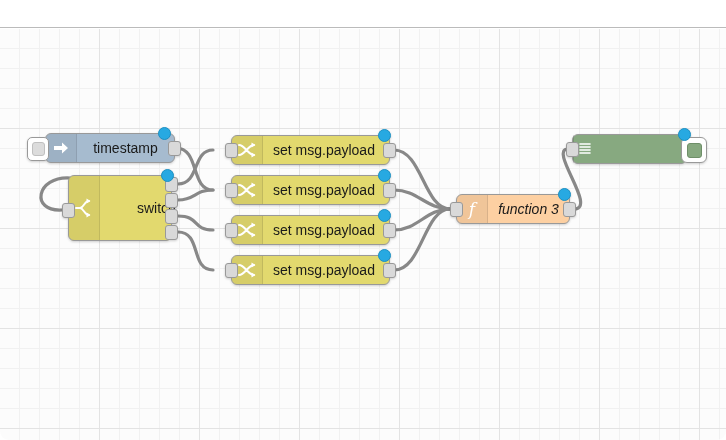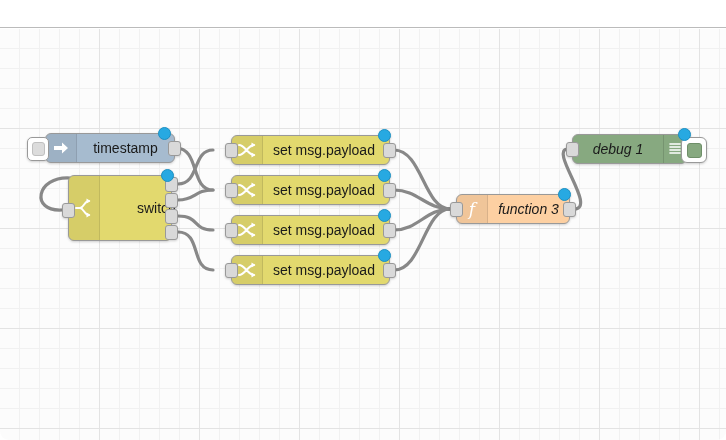--- a/index.html
+++ b/index.html
@@ -310,21 +310,20 @@
         <text x="8" y="16" text-anchor="middle" font-family="DejaVu Serif, serif" font-style="italic" font-size="17" fill="#ffffff">f</text>
       </svg>
     </div>
     <div class="node-label center italic">function 3</div>
     <div class="port in" style="top:7px;"></div>
     <div class="port out" style="top:7px;"></div>
     <div class="status-dot" style="left:101px; top:-7px;"></div>
   </div>
 
   <div class="node n-debug" style="left:572px; top:134px; width:115px; height:30px;">
-    <div class="node-label center italic">debug 1</div>
     <div class="debug-lines">
       <svg width="14" height="16" viewBox="0 0 14 16">
         <g stroke="#ffffff" stroke-width="1.6" stroke-linecap="round">
           <line x1="2" y1="3" x2="12" y2="3"></line>
           <line x1="2" y1="6" x2="12" y2="6"></line>
           <line x1="2" y1="9" x2="12" y2="9"></line>
           <line x1="2" y1="12" x2="12" y2="12"></line>
         </g>
       </svg>
     </div>

